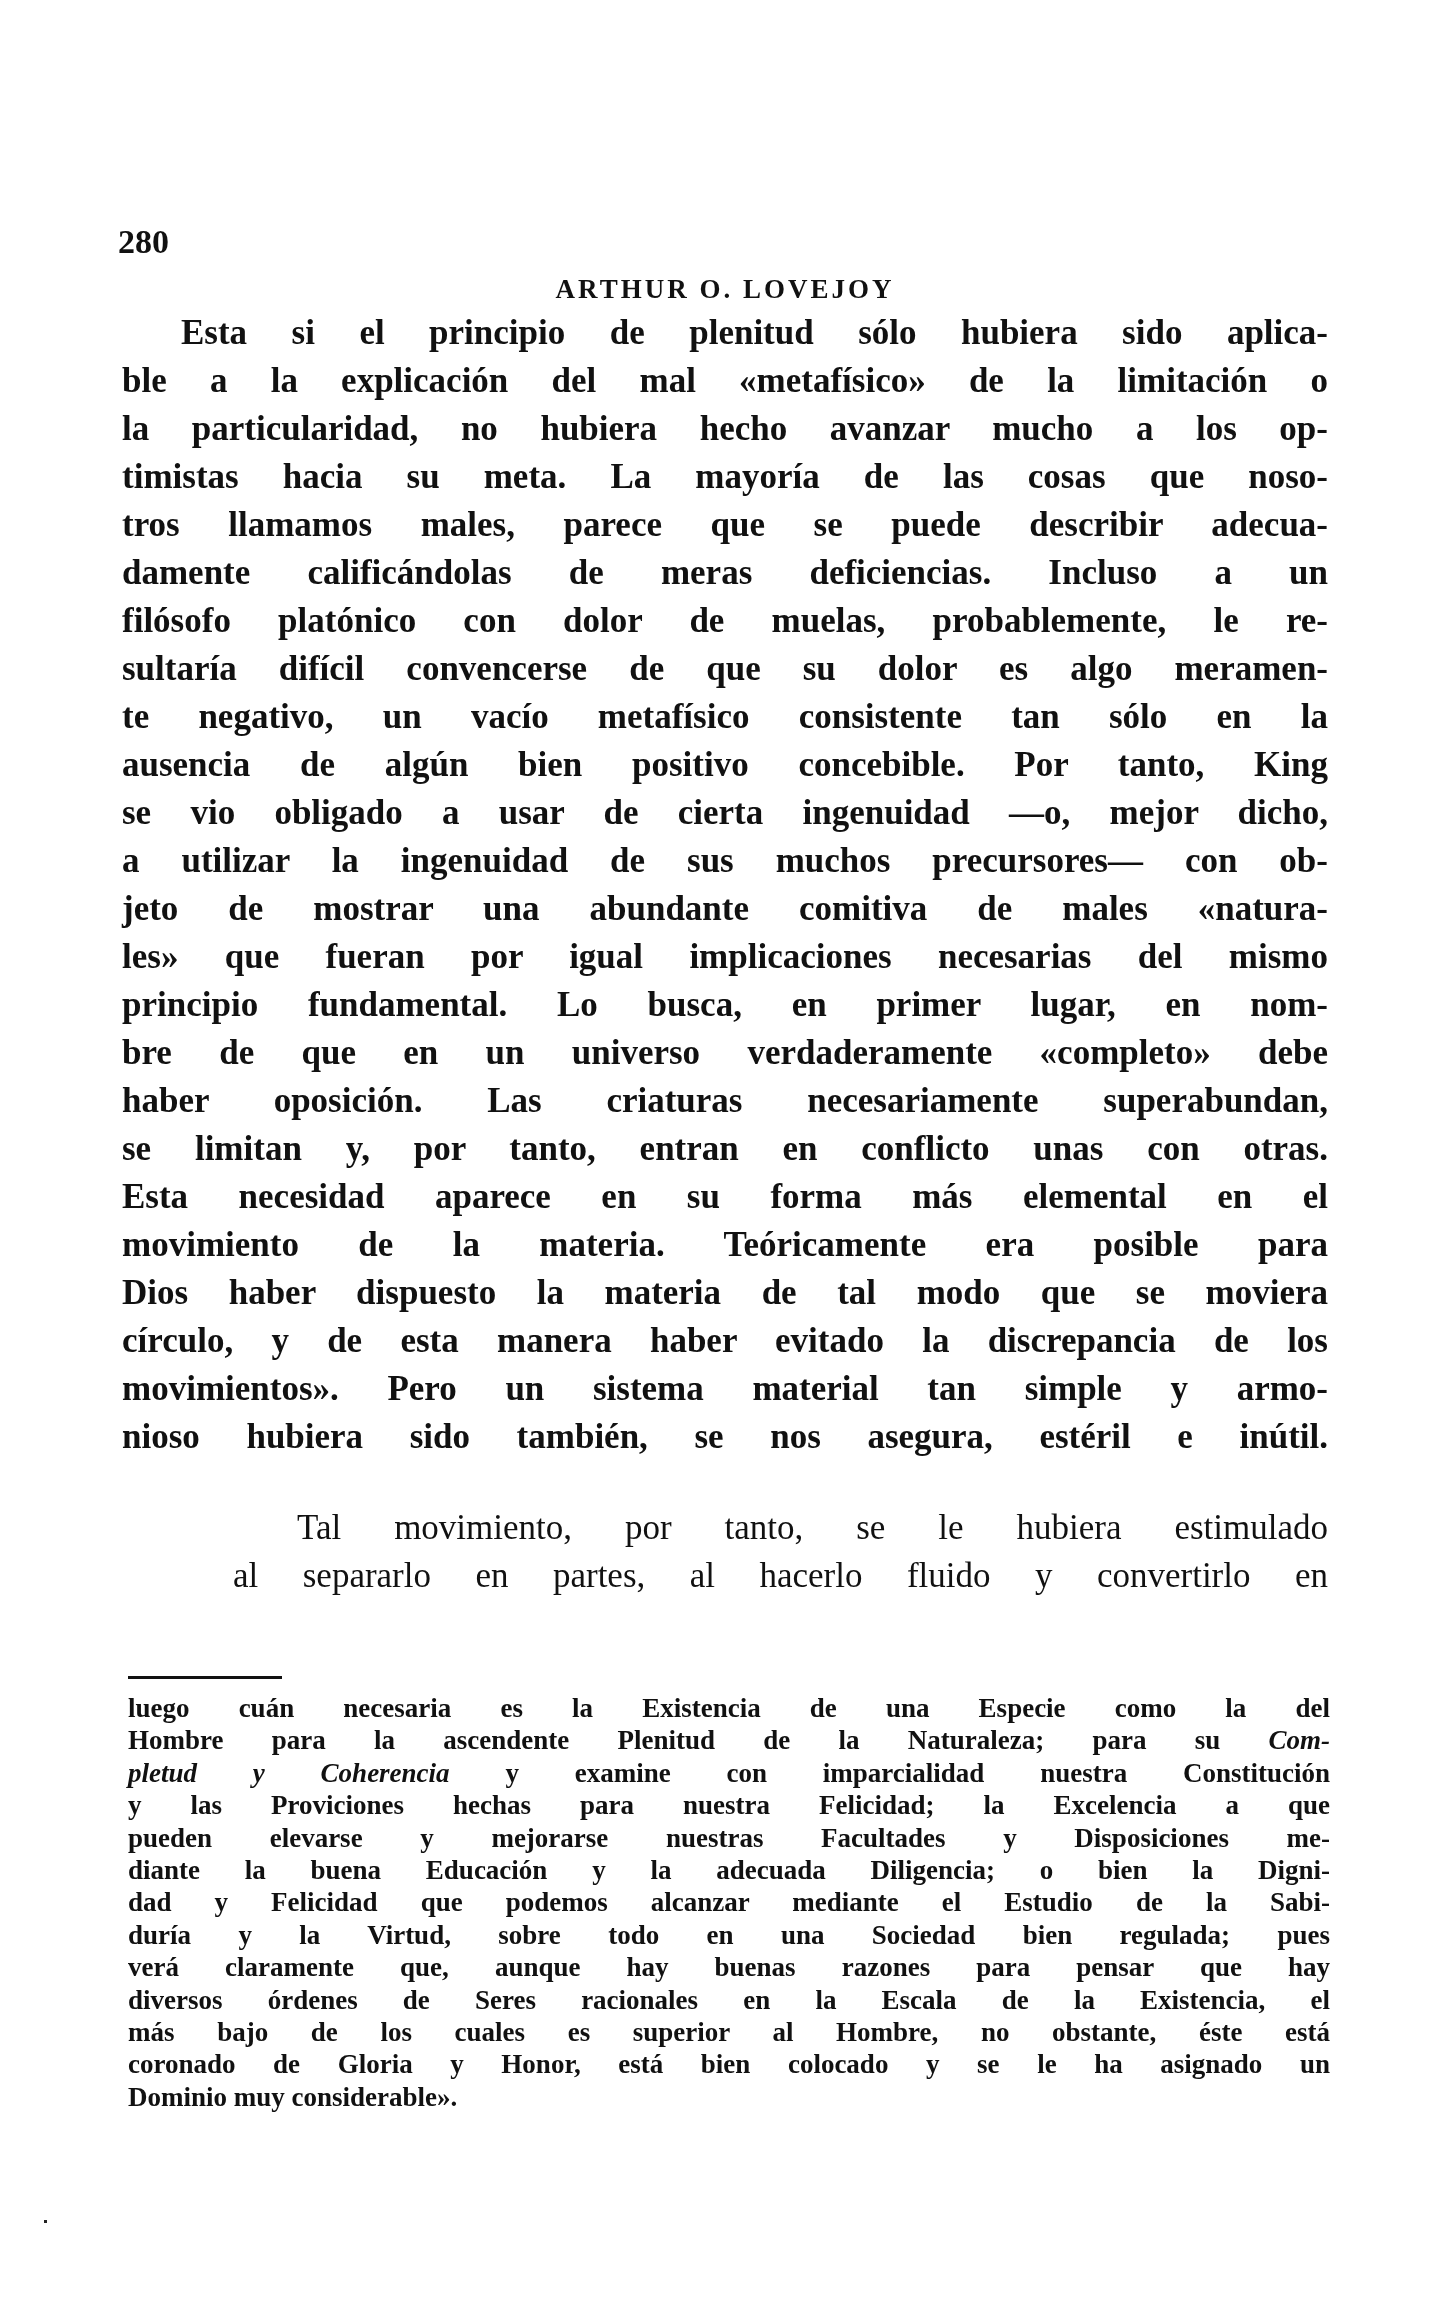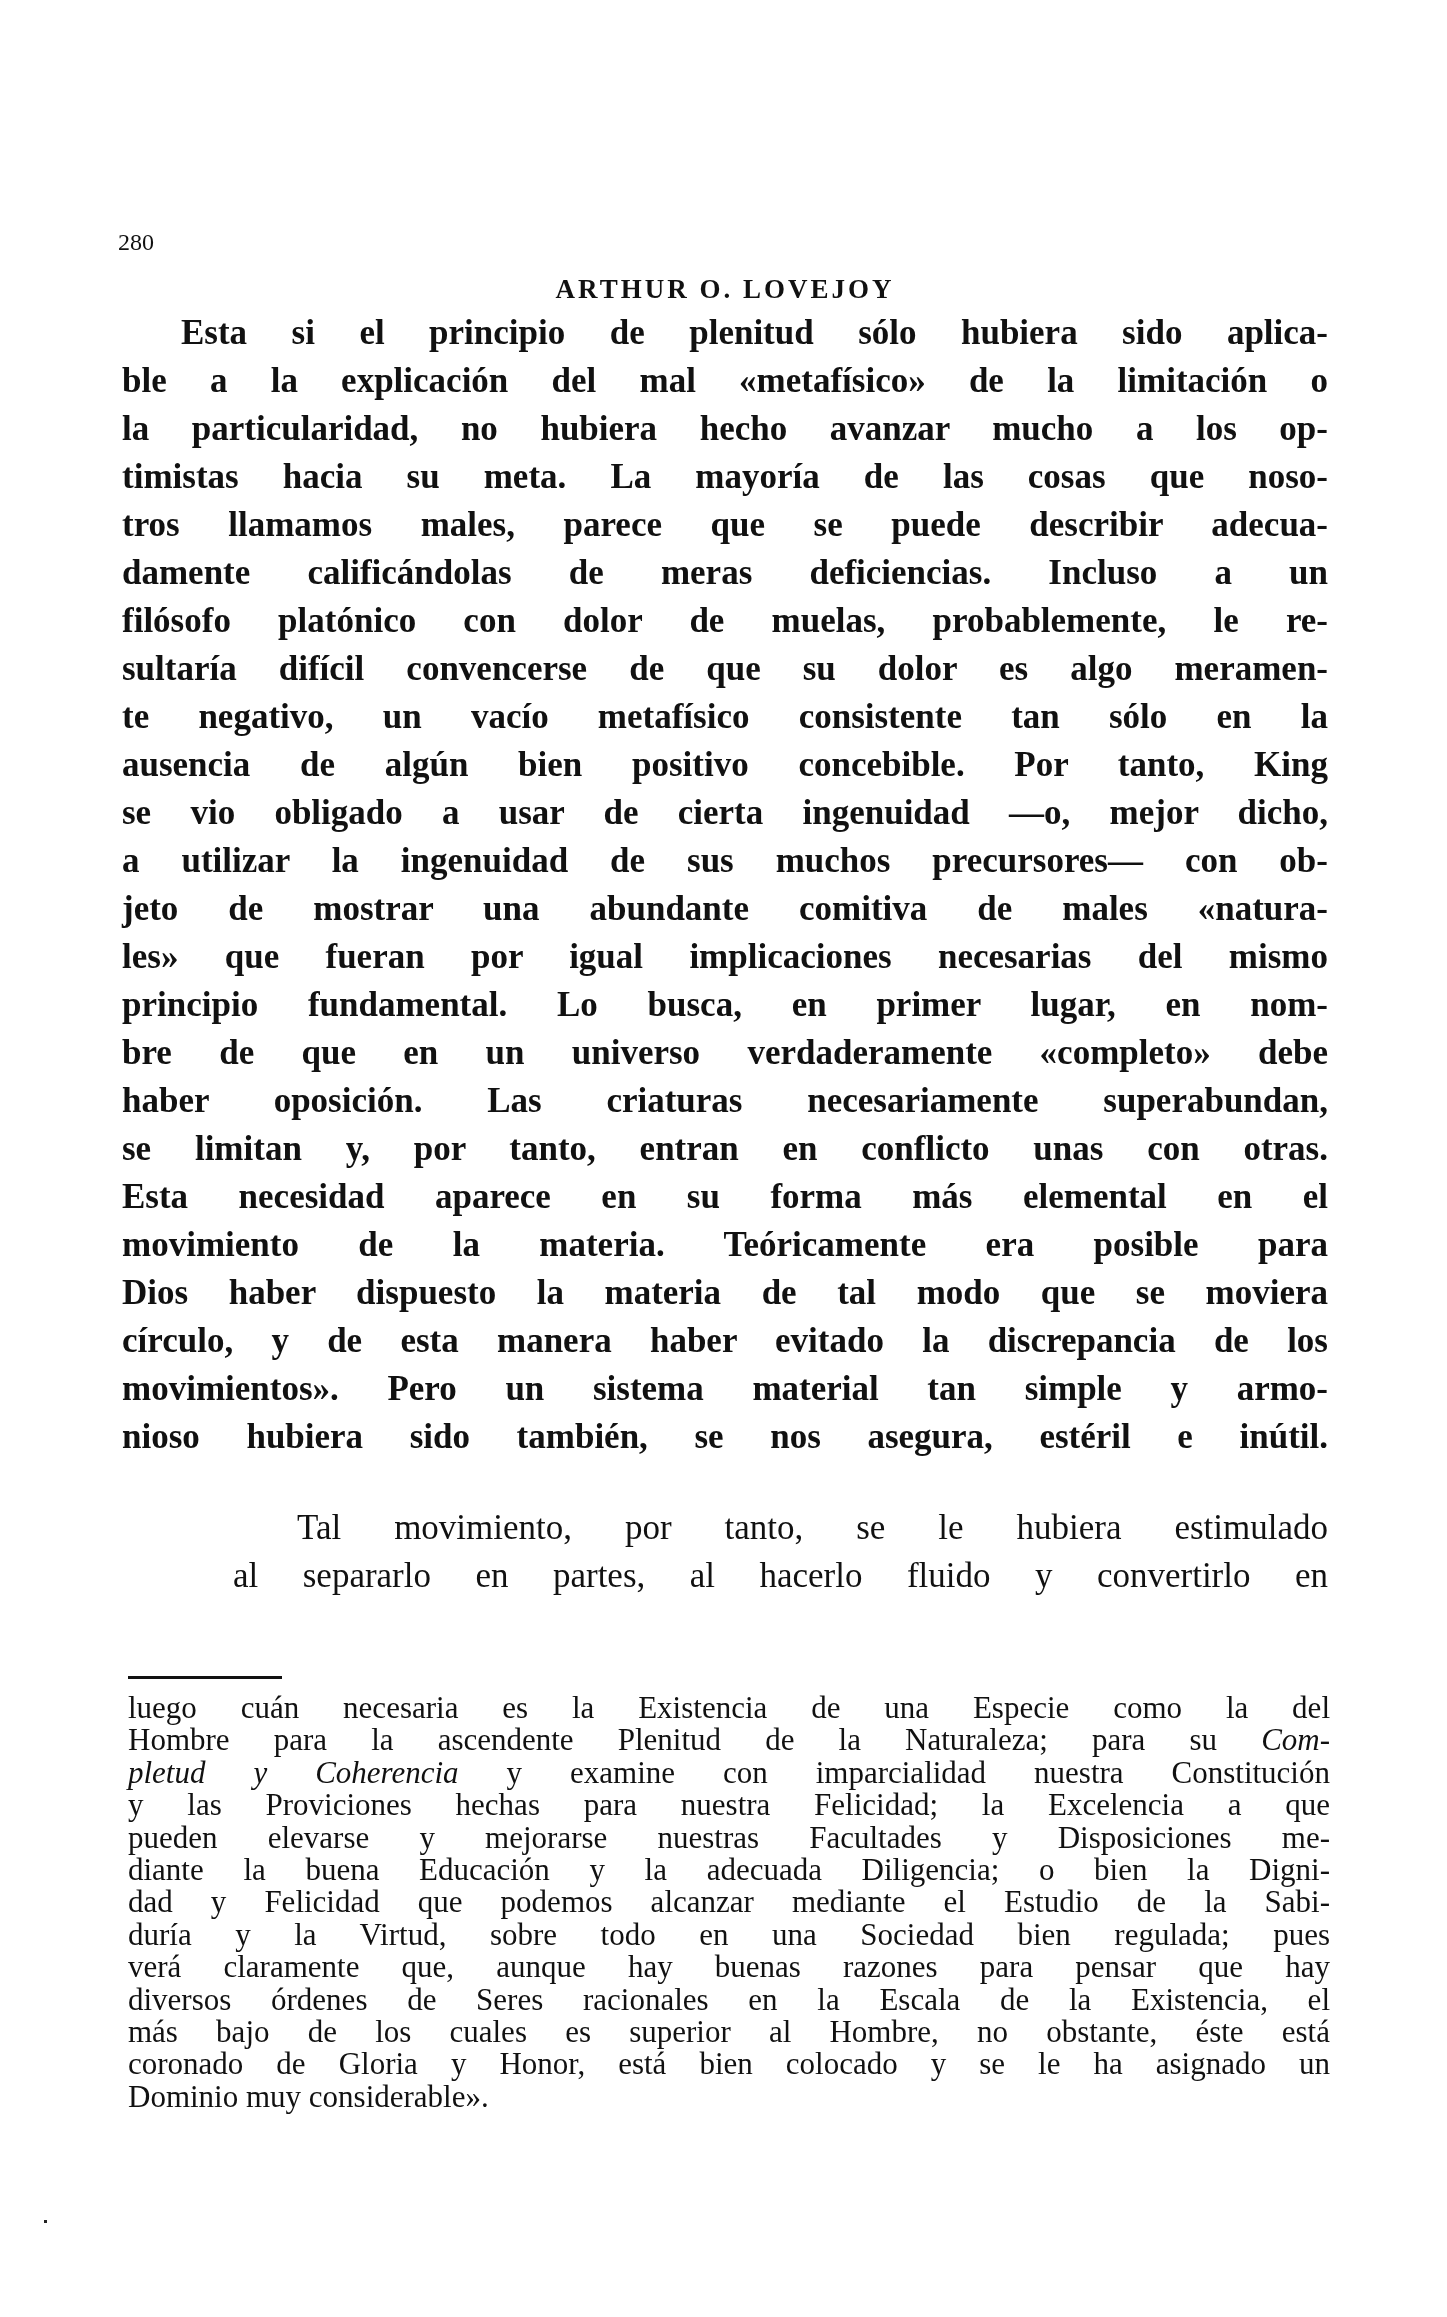--- a/index.html
+++ b/index.html
@@ -12,23 +12,23 @@
     height: 2317px;
     position: relative;
     overflow: hidden;
     color: #111111;
     font-family: "DejaVu Serif", "Liberation Serif", serif;
   }
   .page-number {
     position: absolute;
     left: 118px;
     top: 222px;
-    font-size: 24px;
+    font-size: 34px;
     line-height: 40px;
-    font-weight: normal;
+    font-weight: bold;
     font-family: "Liberation Serif", serif;
   }
   .running-head {
     position: absolute;
     left: 400px;
     width: 650px;
     top: 228px;
     text-align: center;
     font-size: 27px;
     line-height: 34px;
@@ -79,24 +79,24 @@
     top: 1676px;
     width: 154px;
     height: 3px;
     background: #111111;
   }
   .footnote {
     position: absolute;
     left: 128px;
     width: 1202px;
     top: 1692px;
-    font-size: 31px;
+    font-size: 27px;
     line-height: 32.4px;
     font-family: "Liberation Serif", serif;
-    font-weight: normal;
+    font-weight: bold;
   }
   .footnote .line {
     height: 32.4px;
   }
   .footnote .line.short {
     text-align: center;
     text-align-last: left;
   }
   em {
     font-style: italic;

